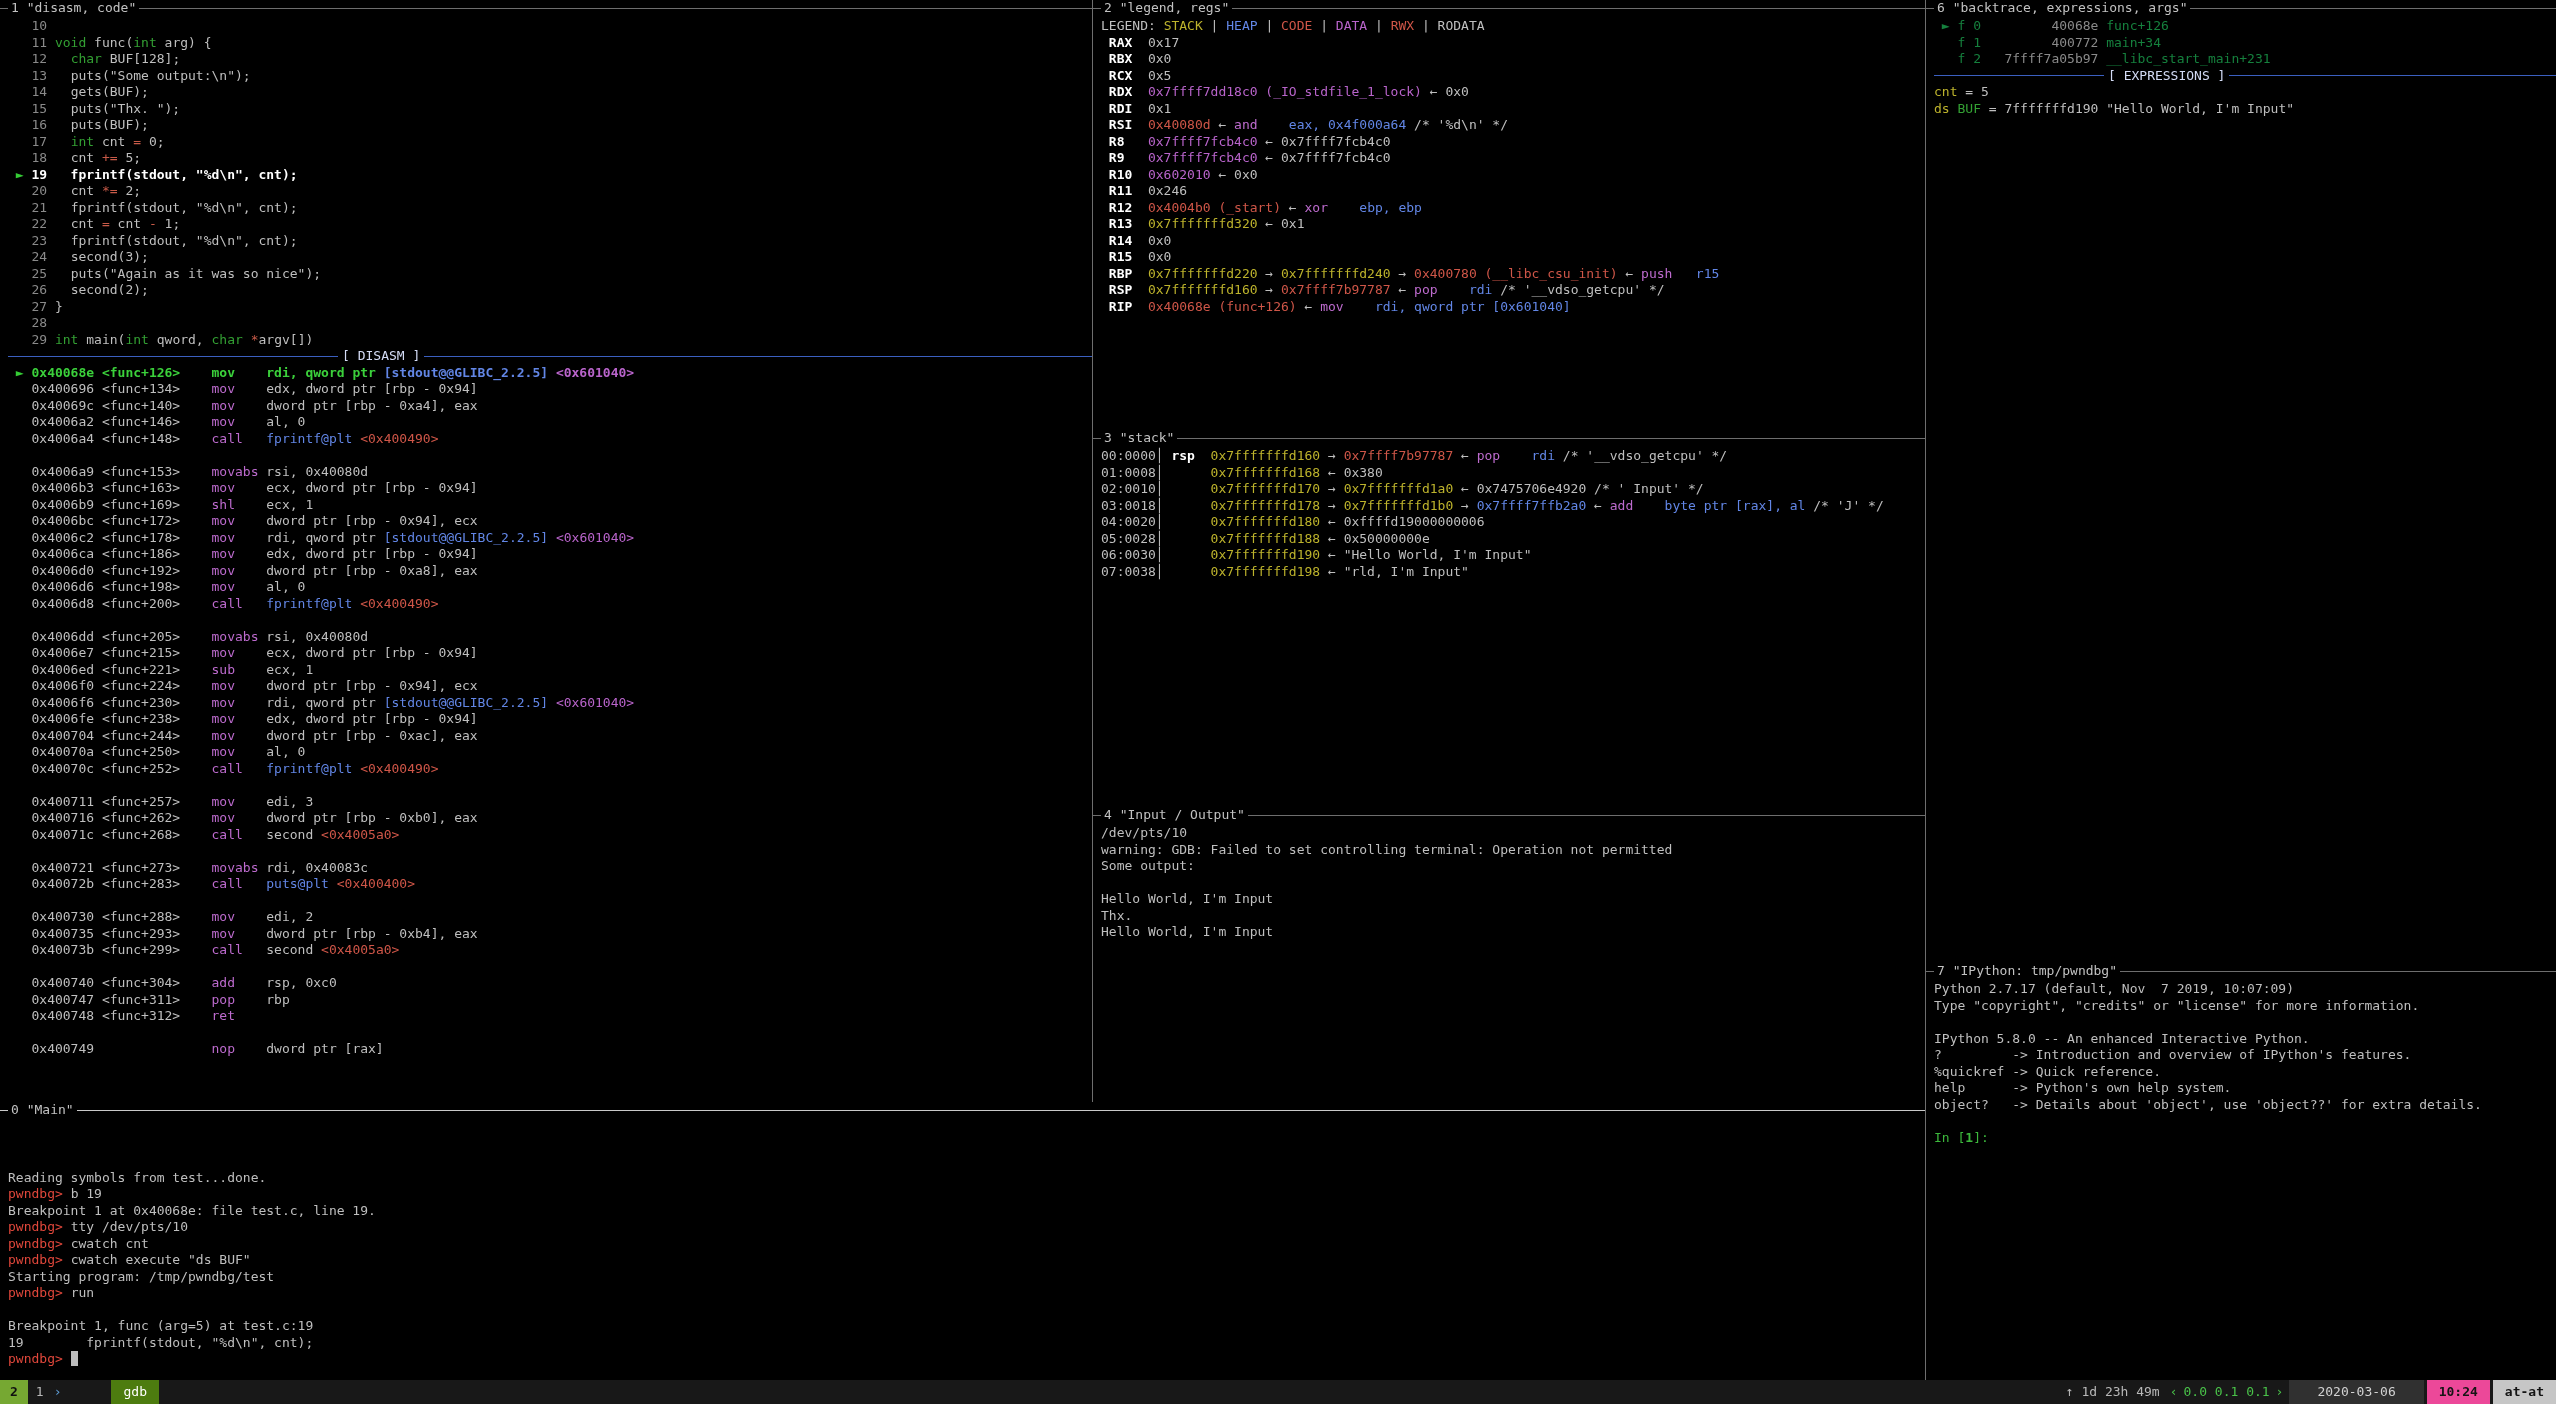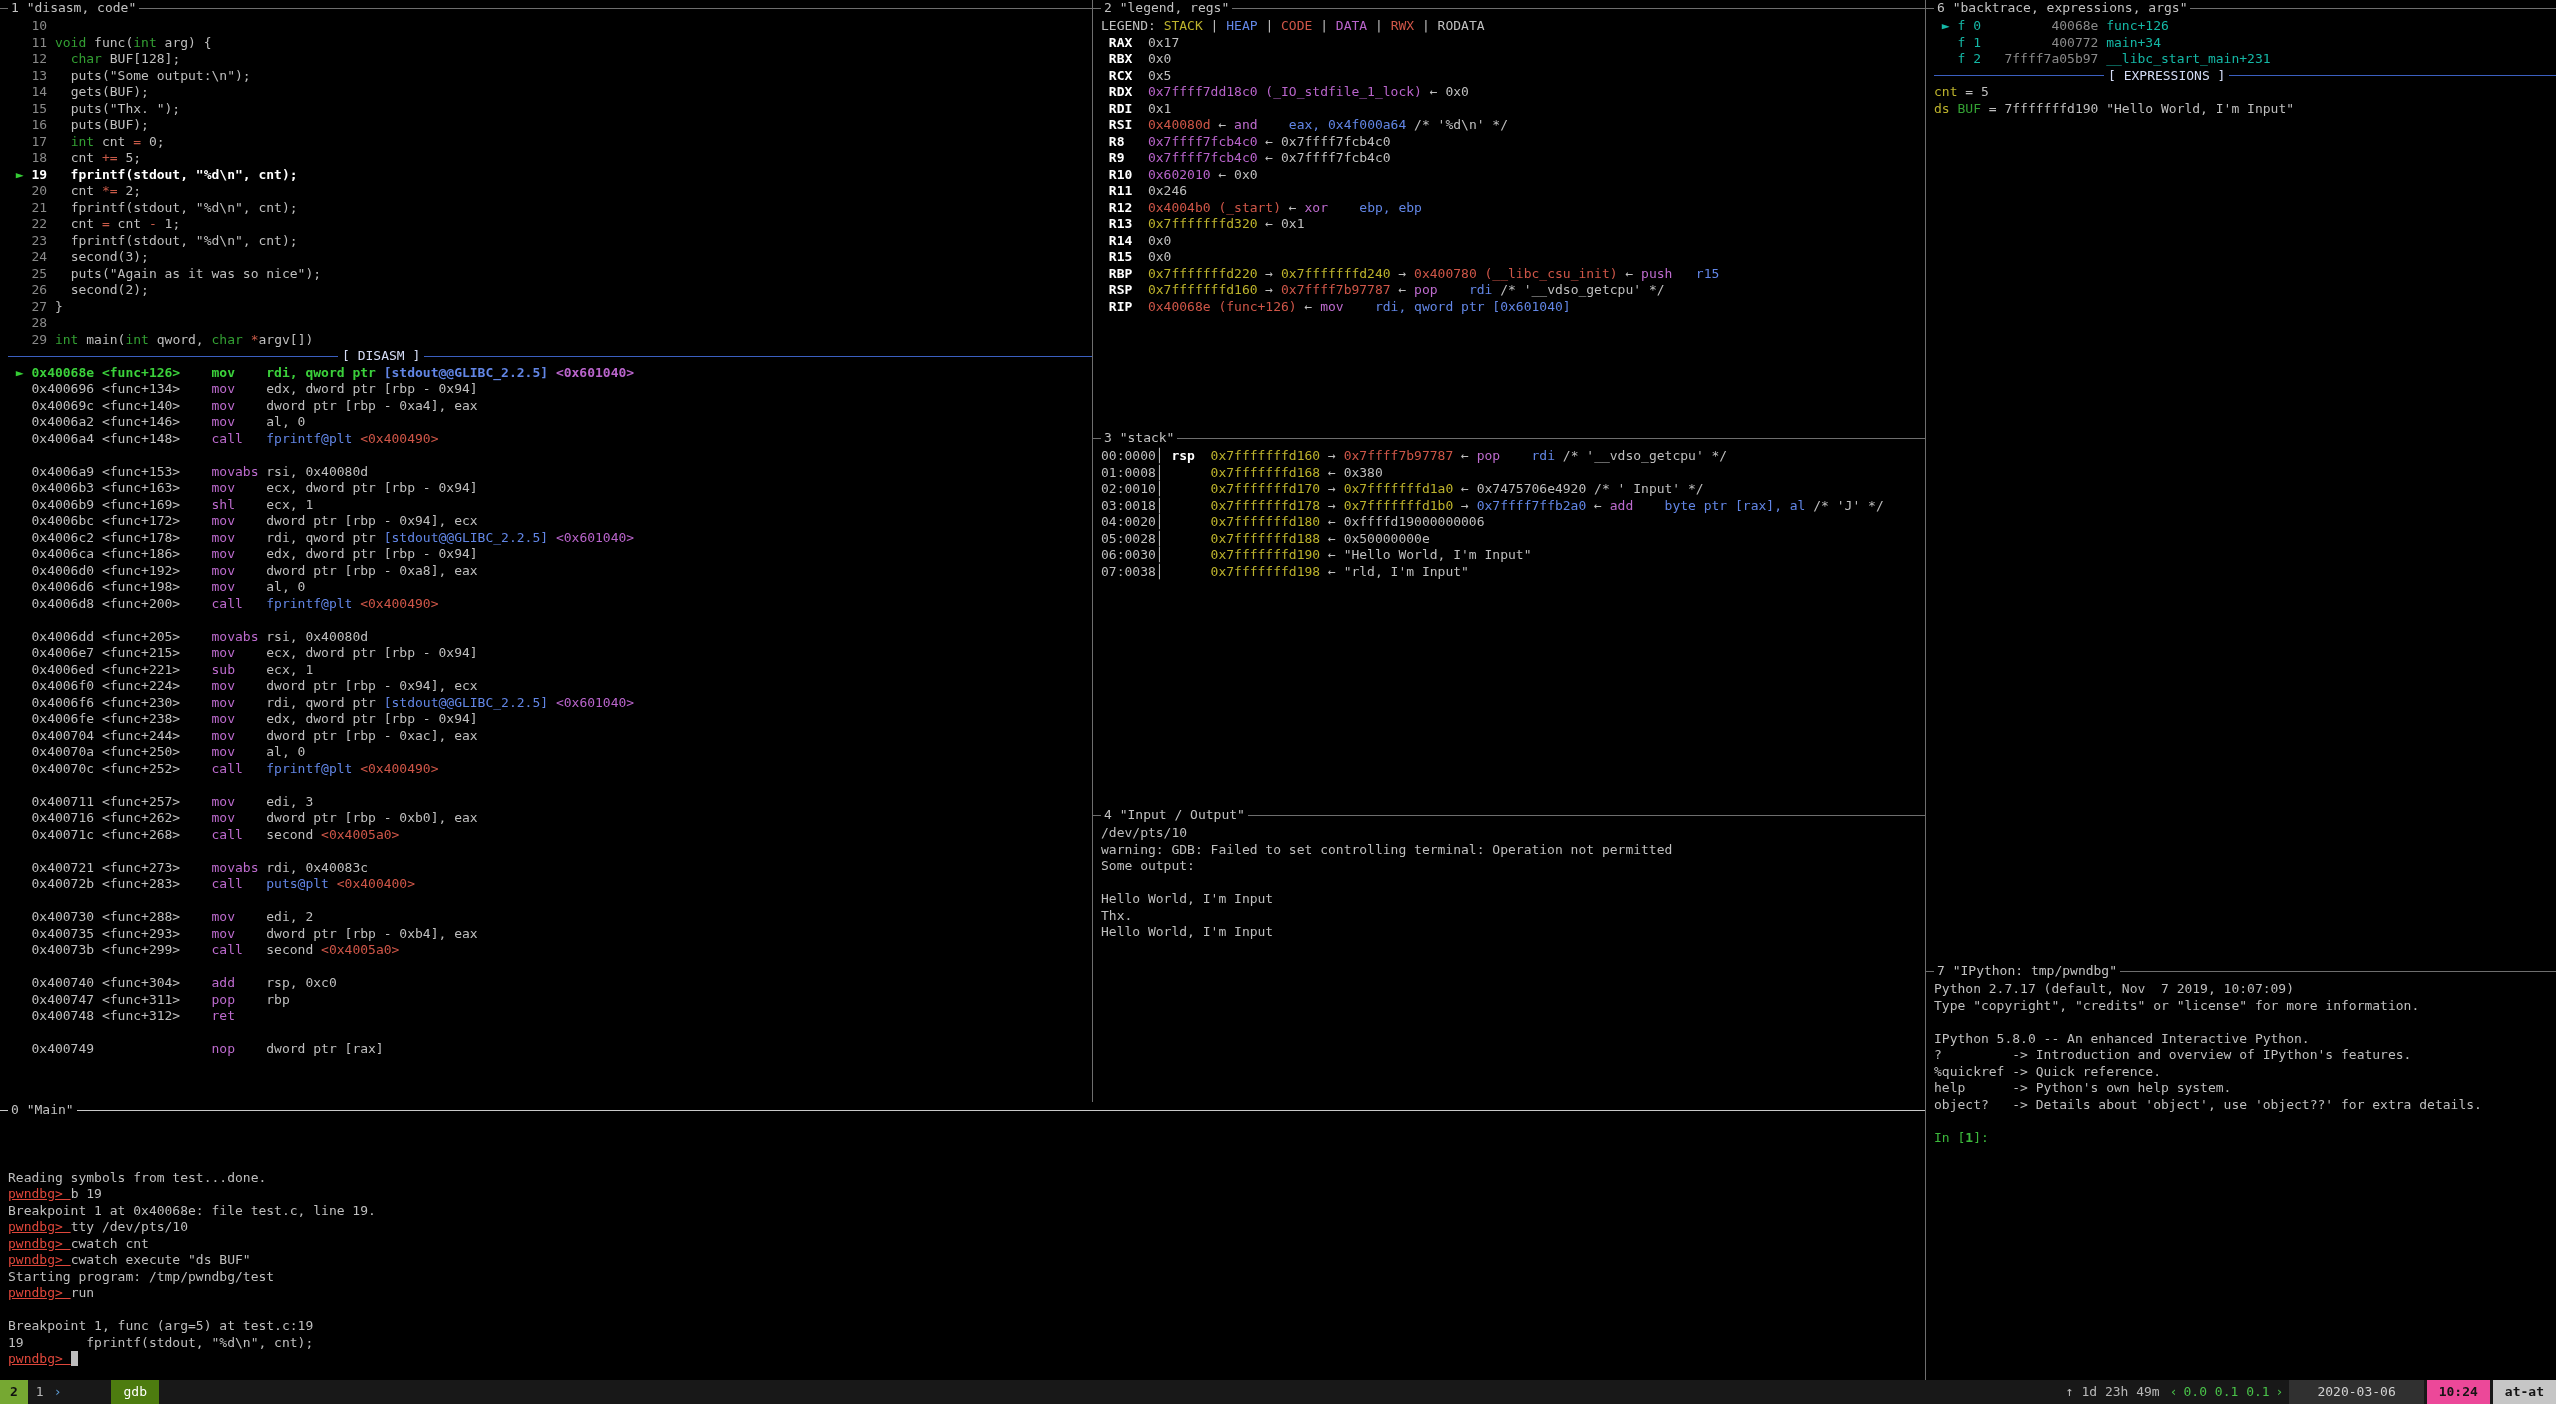--- a/index.html
+++ b/index.html
@@ -14,35 +14,35 @@
   .ptitle .ln.l { width:8px; flex:0 0 8px; }
   .ptitle .ln.r { flex:1; }
   .ptitle .ln.active { background:#c9c9c9; }
   .ptitle .tlabel { padding:0 3px; color:#c2c2c2; }
   .pcontent { padding:1px 0 0 8px; }
   .tl { white-space:pre; min-height:16.5px; }
   .vborder { position:absolute; width:1px; background:#6e6e6e; }
 
   
   .s-d   { color:#bfbfbf; }
-  .s-w   { color:#14b8a6;text-align:right; }
+  .s-w   { color:#15803d;text-align:right; }
   .s-wb  { color:#ffffff; font-weight:bold; }
   .s-g   { color:#8a8a8a; }
   .s-k   { color:#33a033; }
   .s-arrow { color:#35cc35; }
   .s-cur { color:#3bd13b; font-weight:bold; }
   .s-y   { color:#bdb32c; }
   .s-r   { color:#cf5648; }
   .s-p   { color:#b964cb; }
   .s-pb  { color:#b964cb; font-weight:bold; }
   .s-b   { color:#6286e6; }
   .s-bb  { color:#6286e6; font-weight:bold; }
   .s-m   { color:#bd6bce; }
   .s-op  { color:#c85a48; }
-  .s-pr  { color:#e0473b;text-decoration:underline; }
+  .s-pr  { color:#e0473b; }
   .s-gn  { color:#3cb83c; }
   .s-gnb { color:#3cb83c; font-weight:bold; }
   .s-rwx { color:#cf5648; }
   .s-cursor { background:#bdbdbd; color:#000; }
 
   .divider { display:flex; align-items:center; height:16.5px; }
   .divider .dl { height:1px; background:#3b5fc0; }
   .divider .dlabel { color:#d3dbf5; padding:0 4px; white-space:pre; }
 
   

